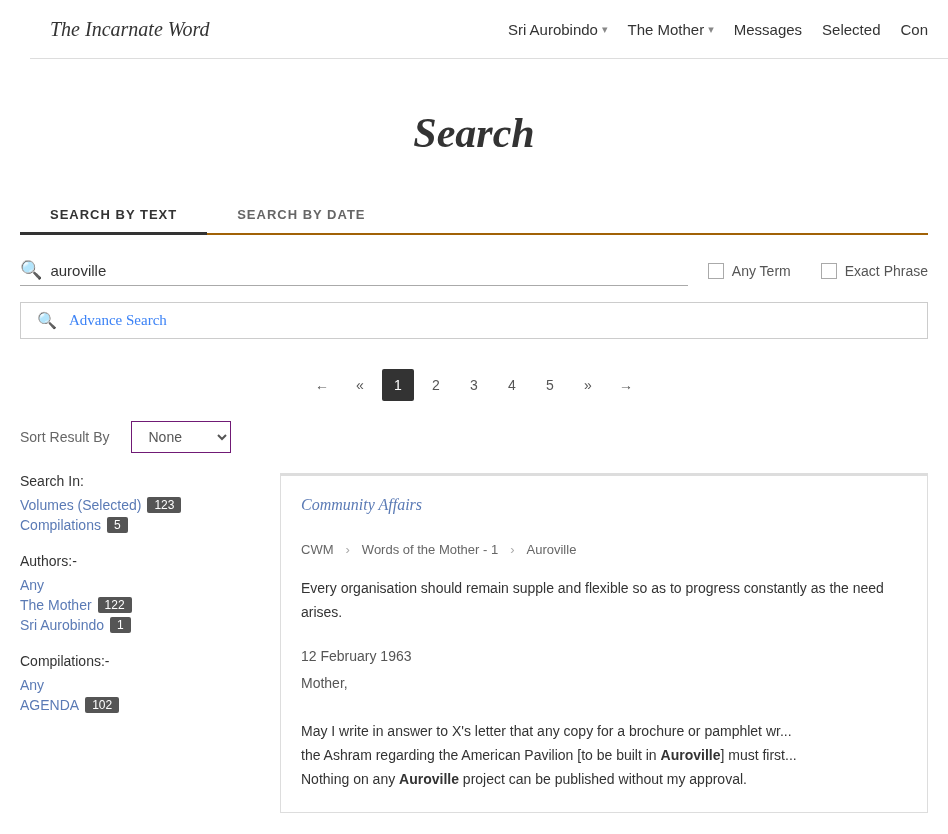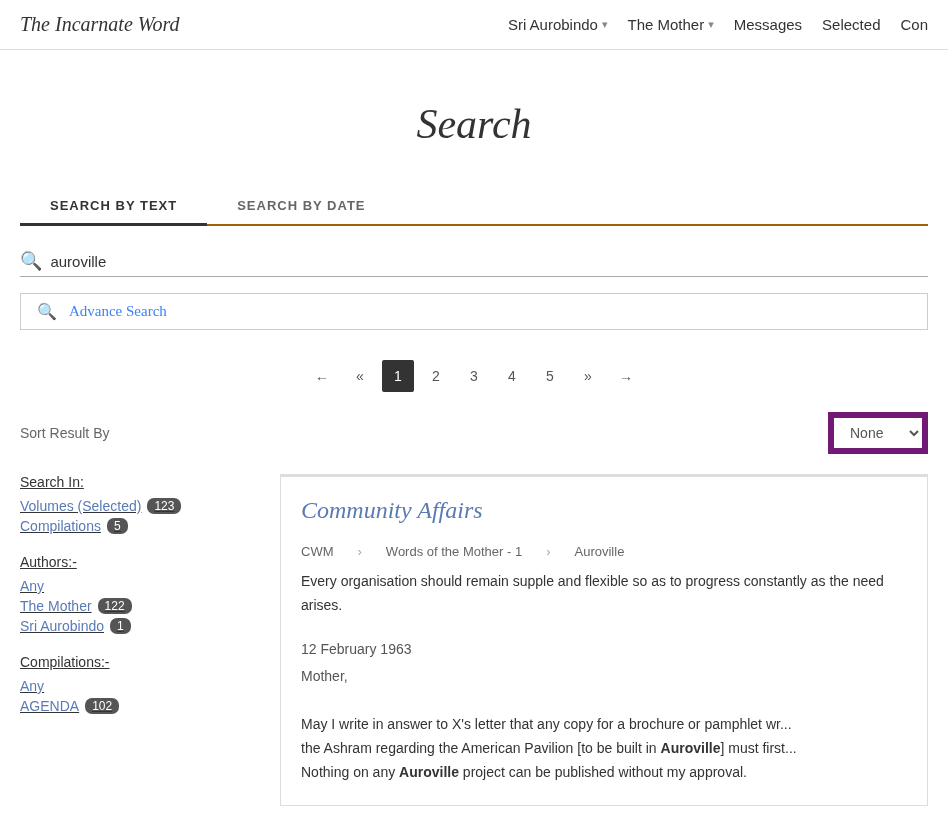--- a/index.html
+++ b/index.html
@@ -3,23 +3,24 @@
   <meta charset="utf-8">
   <style>
     * { box-sizing: border-box; margin: 0; padding: 0; }
     body { font-family: Georgia, 'Times New Roman', serif; background: #fff; color: #333; font-size: 15px; }
 
     
     .header {
       display: flex;
       align-items: center;
       padding: 0 20px;
-      height: 50px;
+      height: 59px;
       border-bottom: 1px solid #ddd;
       background: #fff;
+      margin-left: 30px;
     }
     .header-logo {
       font-size: 20px;
       font-weight: normal;
       color: #333;
       flex: 1;
       font-style: italic;
     }
     .header-nav {
       display: flex;
@@ -42,21 +43,21 @@
     .main-content {
       max-width: 948px;
       margin: 0 auto;
       padding: 20px;
     }
 
     
     .search-title {
       text-align: center;
       font-size: 42px;
-      font-weight: normal;
+      font-weight: bold;
       font-style: italic;
       color: #333;
       margin: 30px 0 40px;
       font-family: Georgia, serif;
     }
 
     
     .search-tabs {
       display: flex;
       border-bottom: 2px solid #a16207;
@@ -179,51 +180,50 @@
     }
     .page-btn.active {
       background: #333;
       color: #fff;
       border-radius: 2px;
     }
 
     
     .sort-row {
       display: flex;
-      justify-content: space-between;
+      justify-content: flex-start;
       align-items: center;
       gap: 22px;
       margin-bottom: 20px;
       font-family: Arial, sans-serif;
       font-size: 14px;
       color: #666;
     }
     .sort-select {
-      border: 6px solid #701a75;
+      border: 1px solid #701a75;
       padding: 6px 12px;
       font-size: 14px;
       color: #555;
       background: #fff;
       min-width: 100px;
     }
 
     
     .content-layout {
       display: flex;
       gap: 20px;
     }
 
     
     .sidebar {
       width: 240px;
       flex-shrink: 0;
     }
     .sidebar-section {
       margin-bottom: 20px;
-      text-decoration: underline;
     }
     .sidebar-section-title {
       font-family: Arial, sans-serif;
       font-size: 14px;
       color: #333;
       margin-bottom: 8px;
     }
     .sidebar-item {
       display: flex;
       align-items: center;
@@ -233,49 +233,49 @@
       font-family: Arial, sans-serif;
       font-size: 14px;
     }
     .sidebar-link {
       color: #5a7ab5;
       text-decoration: none;
     }
     .badge {
       background: #555;
       color: #fff;
-      border-radius: 7px;
+      border-radius: 2px;
       padding: 1px 7px;
       font-size: 12px;
       font-family: Arial, sans-serif;
     }
 
     
     .result-card {
       flex: 1;
       border: 1px solid #ddd;
       border-top: 3px solid #ddd;
       padding: 20px;
       background: #fff;
     }
     .result-title {
-      font-size: 24px;
+      font-size: 16px;
       color: #5a7ab5;
       font-style: italic;
-      margin-bottom: 20px;
+      margin-bottom: 28px;
       font-family: Georgia, serif;
     }
     .breadcrumb {
       display: flex;
       align-items: flex-start;
-      gap: 24px;
+      gap: 12px;
       font-family: Arial, sans-serif;
       font-size: 13px;
       color: #666;
-      margin-bottom: 11px;
+      margin-bottom: 20px;
     }
     .breadcrumb-chevron { color: #aaa; }
     .result-text {
       font-family: Arial, sans-serif;
       font-size: 14px;
       line-height: 1.7;
       color: #333;
     }
     .result-text .highlight {
       font-weight: bold;
@@ -324,20 +324,30 @@
   <div class="search-tabs">
     <div class="search-tab active">SEARCH BY TEXT</div>
     <div class="search-tab">SEARCH BY DATE</div>
   </div>
 
   <div class="search-input-row">
     <div class="search-input-wrapper">
       <span class="search-icon-input">🔍</span>
       <input class="search-input" type="text" value="auroville" placeholder="Type to search" style="">
     </div>
+    <div class="checkbox-group">
+      <label class="checkbox-item">
+        <div class="checkbox-box"></div>
+        <span>Any Term</span>
+      </label>
+      <label class="checkbox-item">
+        <div class="checkbox-box"></div>
+        <span>Exact Phrase</span>
+      </label>
+    </div>
   </div>
 
   <div class="advance-search-bar">
     <span class="advance-search-icon">🔍</span>
     <span class="advance-search-label">Advance Search</span>
   </div>
 
   <div class="pagination">
     <button class="page-btn">←</button>
     <button class="page-btn">«</button>

